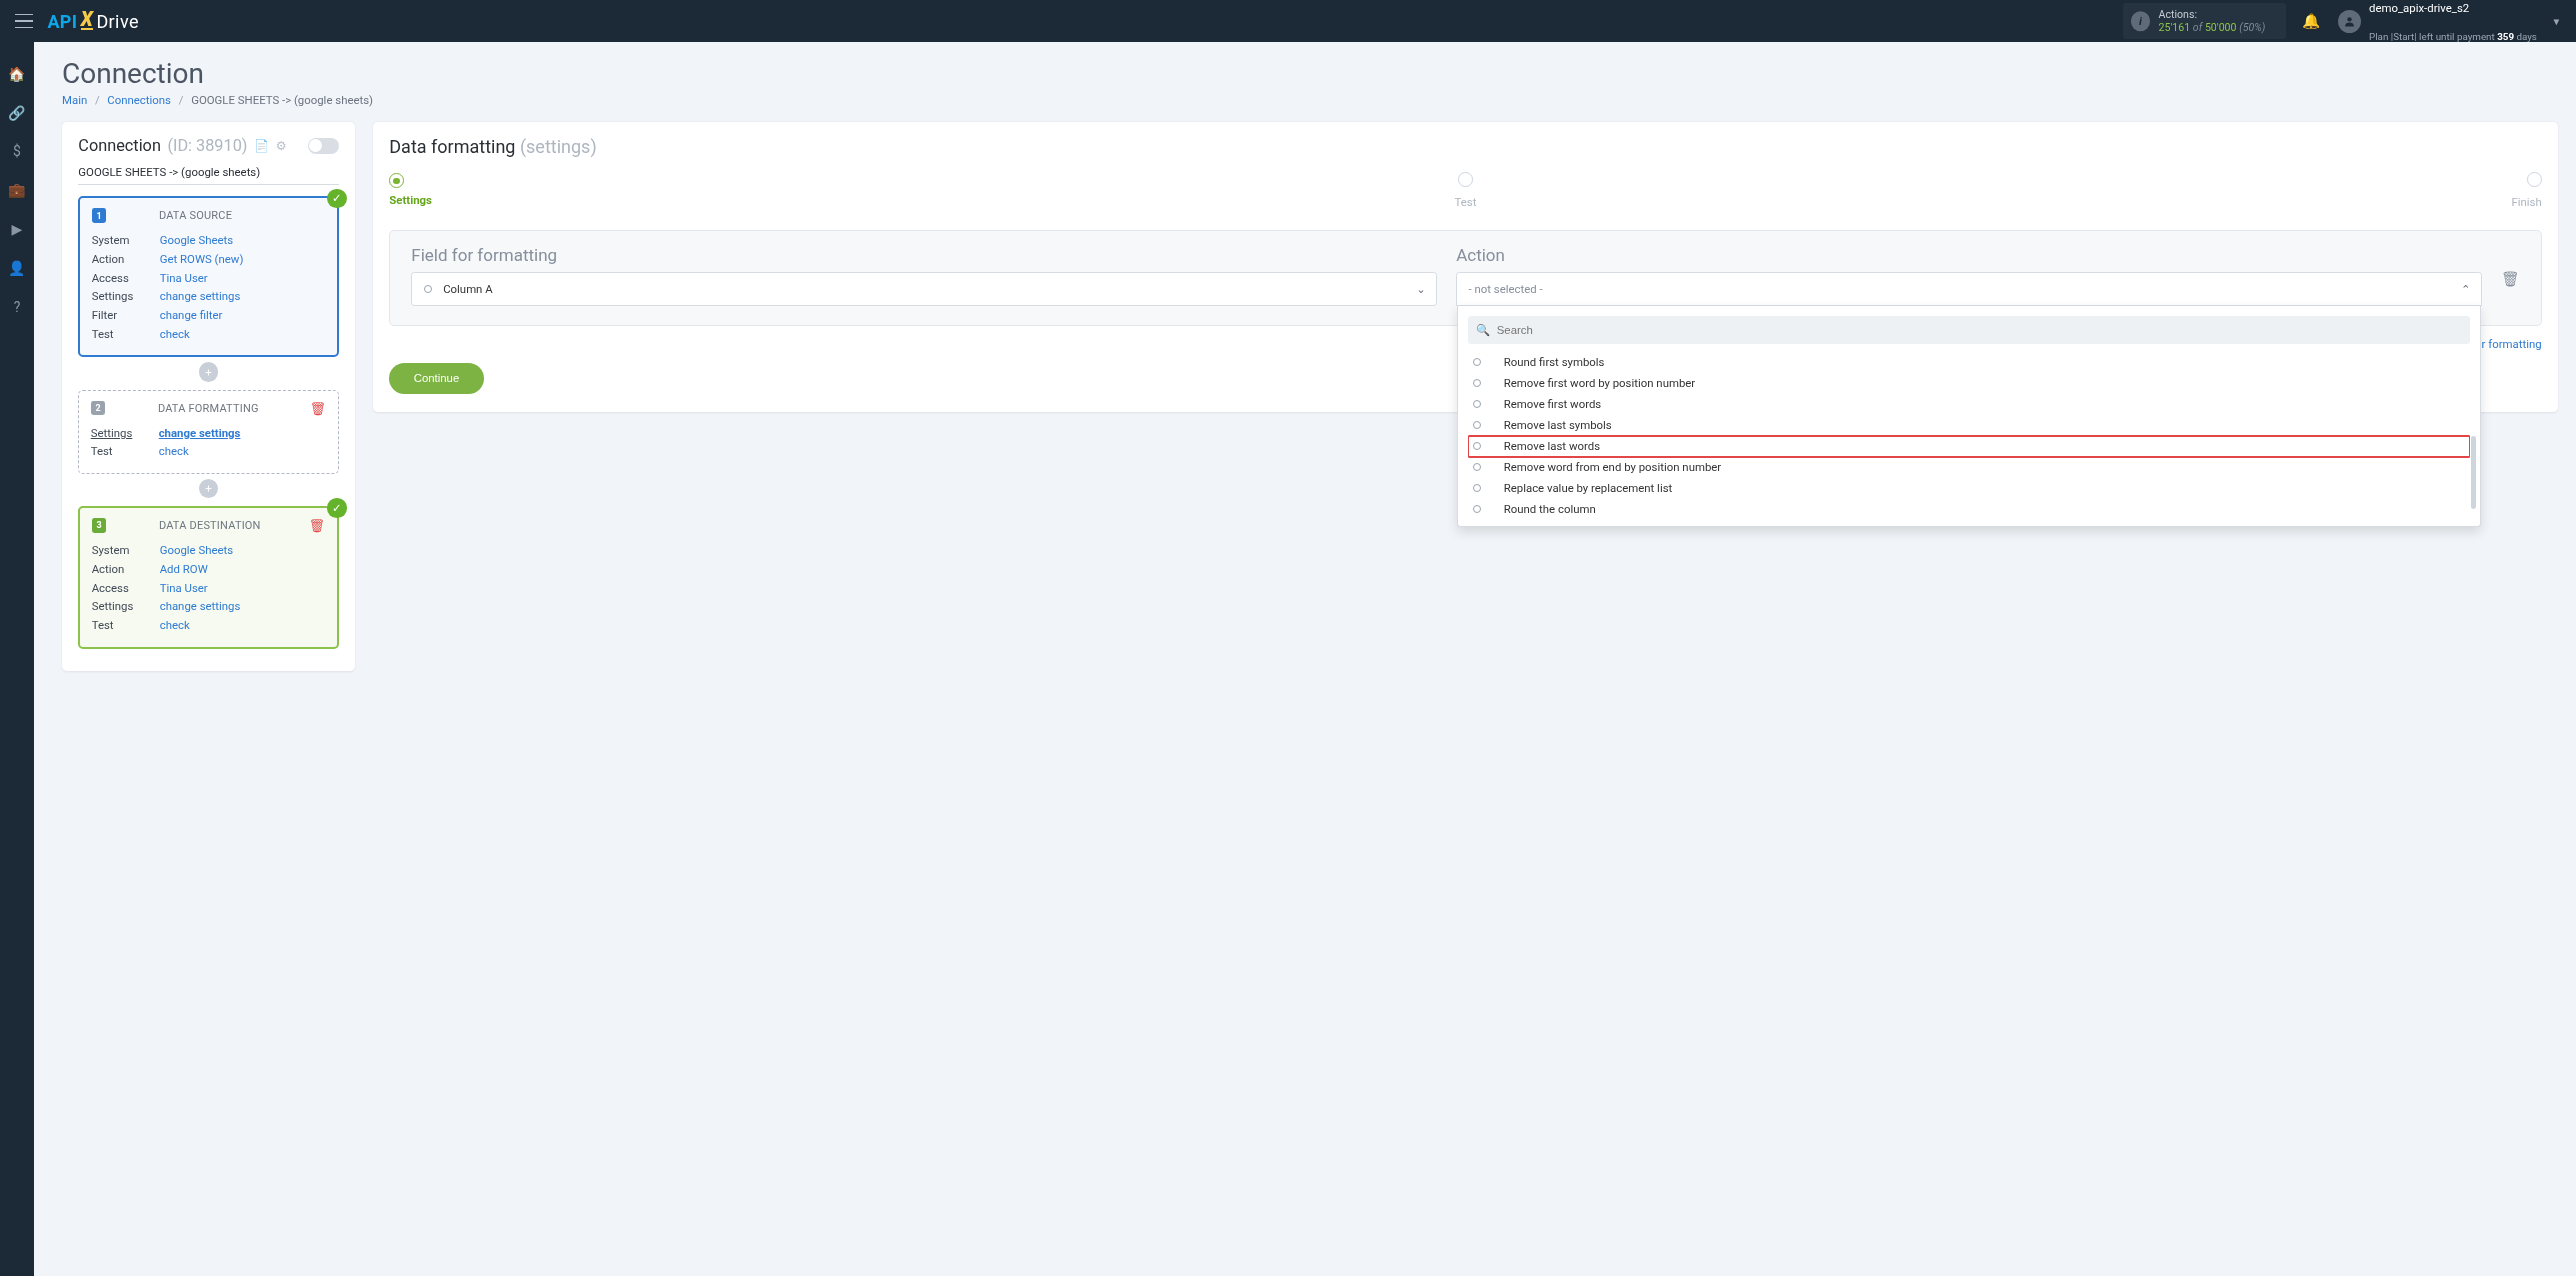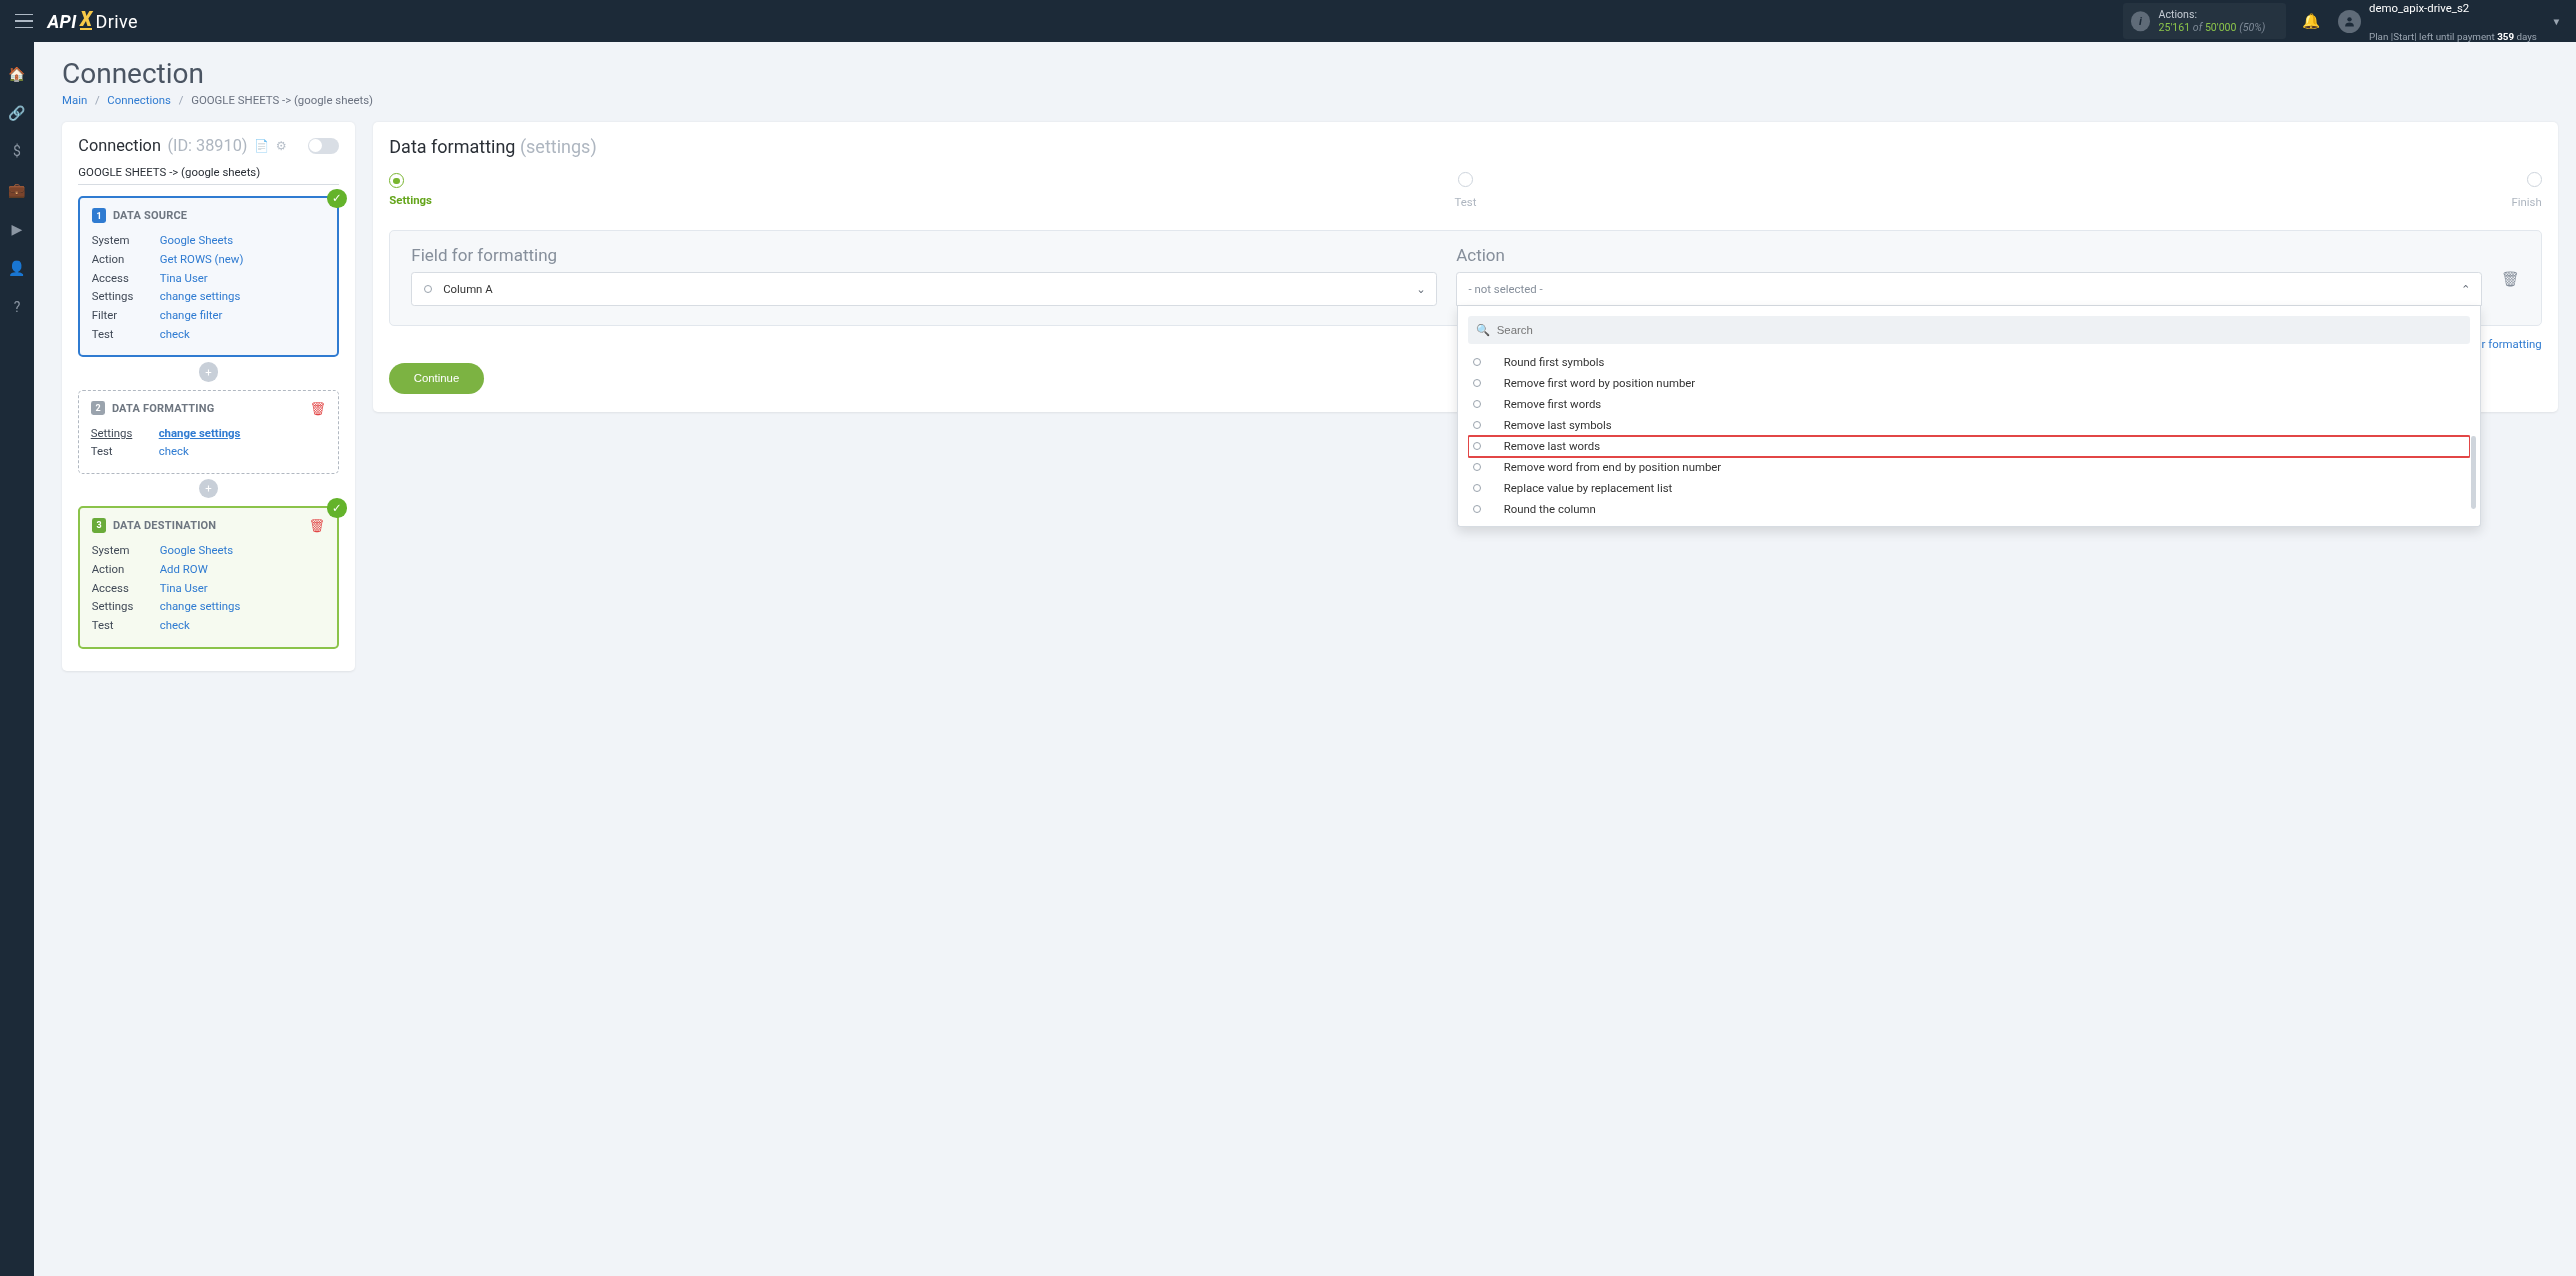--- a/index.html
+++ b/index.html
@@ -7,21 +7,21 @@
   body { background: #f1f4f8; color: #2a2f36; overflow: hidden; }
 
   
   .topbar {
     height: 42px; background: #1c2a38; color: #fff; display: flex; align-items: center;
     padding: 0 14.7px; gap: 14.7px;
   }
   .hamburger { width: 18px; height: 14.7px; display: flex; flex-direction: column; justify-content: space-between; cursor: pointer; }
   .hamburger span { height: 1.6px; background: #aeb9c5; display:block; }
   .logo { display: flex; align-items: center; gap: 1.6px; font-weight: 700; font-size: 18px; letter-spacing: 0.4px; }
-  .logo .api { color:#ffffff; font-style: italic;}
+  .logo .api { color:#0ea5e9; }
   .logo .x { color:#f7c948; font-weight: 900; font-style: italic; font-size:19.5px; border-bottom:2.4px solid #f7c948; line-height:0.8; margin:0 1.6px;}
   .logo .drive { color:#fff; font-weight:400; }
   .topbar-spacer { flex: 1; }
   .actions-box { background:#253340; border-radius:3.3px; padding:4.9px 13px 4.9px 36px; position:relative; min-width:163px;}
   .actions-box .info-icon { position:absolute; left:8.1px; top:50%; transform:translateY(-50%); width:19.5px; height:19.5px; background:#5f6b78; border-radius:50%; color:#1c2a38; display:flex; align-items:center; justify-content:center; font-weight:700; font-style:italic; font-size:11.4px;}
   .actions-box .l1 { font-size:10.6px; color:#c5ccd4;}
   .actions-box .l2 { font-size:10.6px;}
   .actions-box .used { color:#8bc34a;}
   .actions-box .of, .actions-box .pct { color:#7e8a97; font-style:italic;}
   .actions-box .total { color:#8bc34a;text-align:center;}
@@ -64,21 +64,21 @@
   .block { border-radius:4.9px; padding:9.8px 11.4px 11.4px; position:relative; margin-bottom:4.9px;}
   .block-source { border:2.4px solid #2f7bd1; background:#f5f8fc;}
   .block-format { border:1.6px dashed #b1b8c1; background:#fff;}
   .block-dest   { border:2.4px solid #8bc34a; background:#f6faf0;}
   .block-check { width:19.5px; height:19.5px; border-radius:50%; background:#64b32b; color:#fff; display:flex; align-items:center; justify-content:center; font-size:11.4px; position:absolute; top:-9.8px; right:-9.8px;}
   .block-head { display:flex; align-items:center; gap:6.5px; margin-bottom:8.1px;}
   .numbox { width:14.7px; height:14.7px; border-radius:2.4px; color:#fff; font-size:9px; font-weight:700; display:flex; align-items:center; justify-content:center;}
   .numbox.n1 { background:#2f7bd1;}
   .numbox.n2 { background:#9aa3ad;}
   .numbox.n3 { background:#6aab3a;}
-  .block-head .name { font-size:11px; font-weight:700; color:#6e7680; letter-spacing:0.2px;}
+  .block-head .name { font-size:11px; font-weight:400; color:#6e7680; letter-spacing:0.2px;margin-left:46px;}
   .trash { color:#e24646; cursor:pointer; margin-left:auto; font-size:13px;}
   .kv { display:flex; gap:13px; font-size:11.4px; line-height:1.65;}
   .kv .k { width:55px; color:#404956;}
   .kv .v a { color:#2f7bd1; text-decoration:none;}
   .block-format .block-head + .kv .k,
   .block-format .kv:first-of-type .k { text-decoration: underline; }
   .block-format .kv:first-of-type .v a { font-weight:700; text-decoration:underline;}
   .plus-sep { width:19.5px; height:19.5px; border-radius:50%; background:#c8cfd8; color:#fff; display:flex; align-items:center; justify-content:center; margin:4.9px auto 8.1px; cursor:pointer; font-size:11.4px;}
 
   

